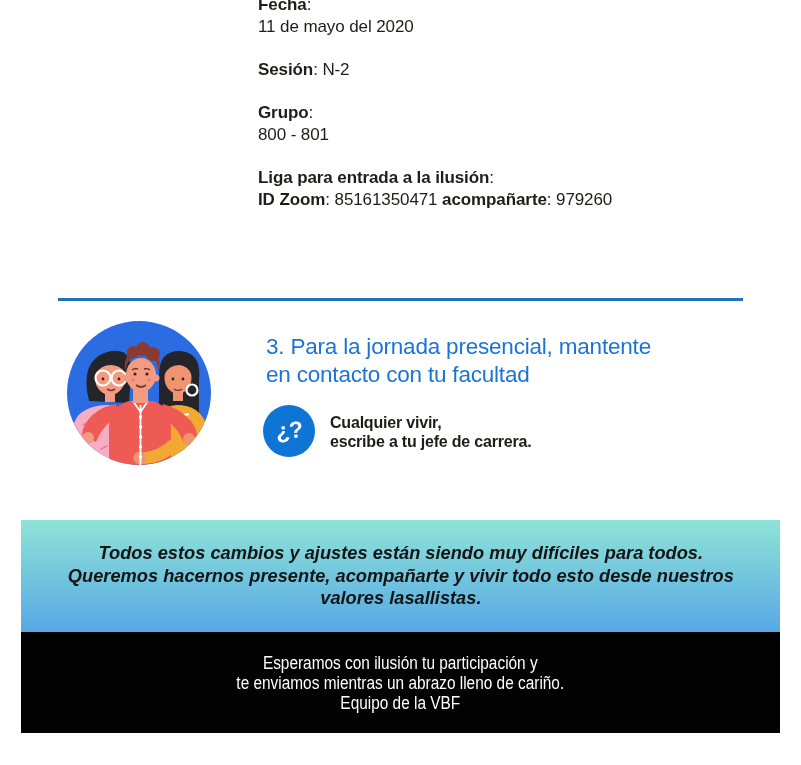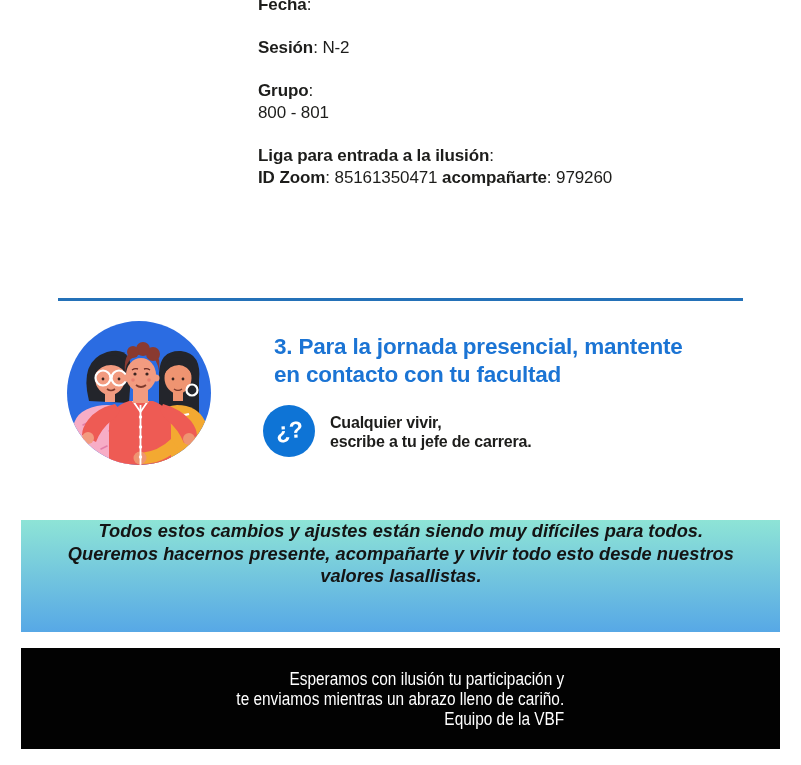--- a/index.html
+++ b/index.html
@@ -14,54 +14,55 @@
   .bl{font-weight:700;}
 
   
   .divider{position:absolute;left:58px;top:298px;width:685px;height:3px;
            background:var(--divider-blue,#2471b8);}
 
   
   .avatar{position:absolute;left:67px;top:321px;width:144px;height:144px;}
 
   
-  .heading{position:absolute;left:274px;top:333px;color:var(--heading-blue,#1b74d4);
-           font-size:22.5px;font-weight:700;line-height:27.5px;letter-spacing:-0.2px;
+  .heading{position:absolute;left:266px;top:333px;color:var(--heading-blue,#1b74d4);
+           font-size:22.5px;font-weight:400;line-height:27.5px;letter-spacing:-0.2px;
            white-space:nowrap;}
 
   
   .qicon{position:absolute;left:263px;top:405px;width:52px;height:52px;border-radius:50%;
          background:var(--icon-blue,#0e74d6);display:flex;align-items:center;justify-content:center;}
   .qicon span{color:#fff;font-weight:700;font-size:23px;letter-spacing:-1px;
               transform:translateY(-1px) rotate(-4deg);}
 
   
   .note{position:absolute;left:330px;top:413px;font-size:16px;font-weight:700;
         line-height:19px;color:var(--body-text,#1d1d1b);letter-spacing:-0.2px;white-space:nowrap;}
 
   
   .banner-teal{position:absolute;left:21px;top:520px;width:759px;height:112px;
       background:linear-gradient(var(--teal-grad-top,#8ee4d6),var(--teal-grad-bottom,#57a8e6));
-      display:flex;align-items:flex-start;justify-content:center;text-align:center;}
+      display:flex;align-items:center;justify-content:center;text-align:center;}
   .banner-teal .txt{font-size:19px;line-height:22.5px;font-weight:700;font-style:italic;
       color:var(--banner-text,#141414);transform:scaleX(0.96);}
 
-  .banner-black{position:absolute;left:21px;top:648px;width:759px;height:101px;
+  .banner-black{position:absolute;left:21px;top:632px;width:759px;height:101px;
       background:var(--black-banner-bg,#020202);
-      display:flex;align-items:center;justify-content:center;text-align:right;}
+      display:flex;align-items:center;justify-content:center;text-align:center;}
   .banner-black .txt{font-size:17.5px;line-height:20px;color:#fff;transform:scaleX(0.88);}
 </style>
 </head>
 <body>
 
 <div class="page">
 
   <div class="details">
     <div class="group">
       <div class="line"><span class="bl">Fecha</span><span>:</span></div>
+      <div class="line">11 de mayo del 2020</div>
     </div>
     <div class="group">
       <div class="line"><span class="bl">Sesión</span><span>: N-2</span></div>
     </div>
     <div class="group">
       <div class="line"><span class="bl">Grupo</span><span>:</span></div>
       <div class="line">800 - 801</div>
     </div>
     <div class="group">
       <div class="line"><span class="bl">Liga para entrada a la ilusión</span><span>:</span></div>

